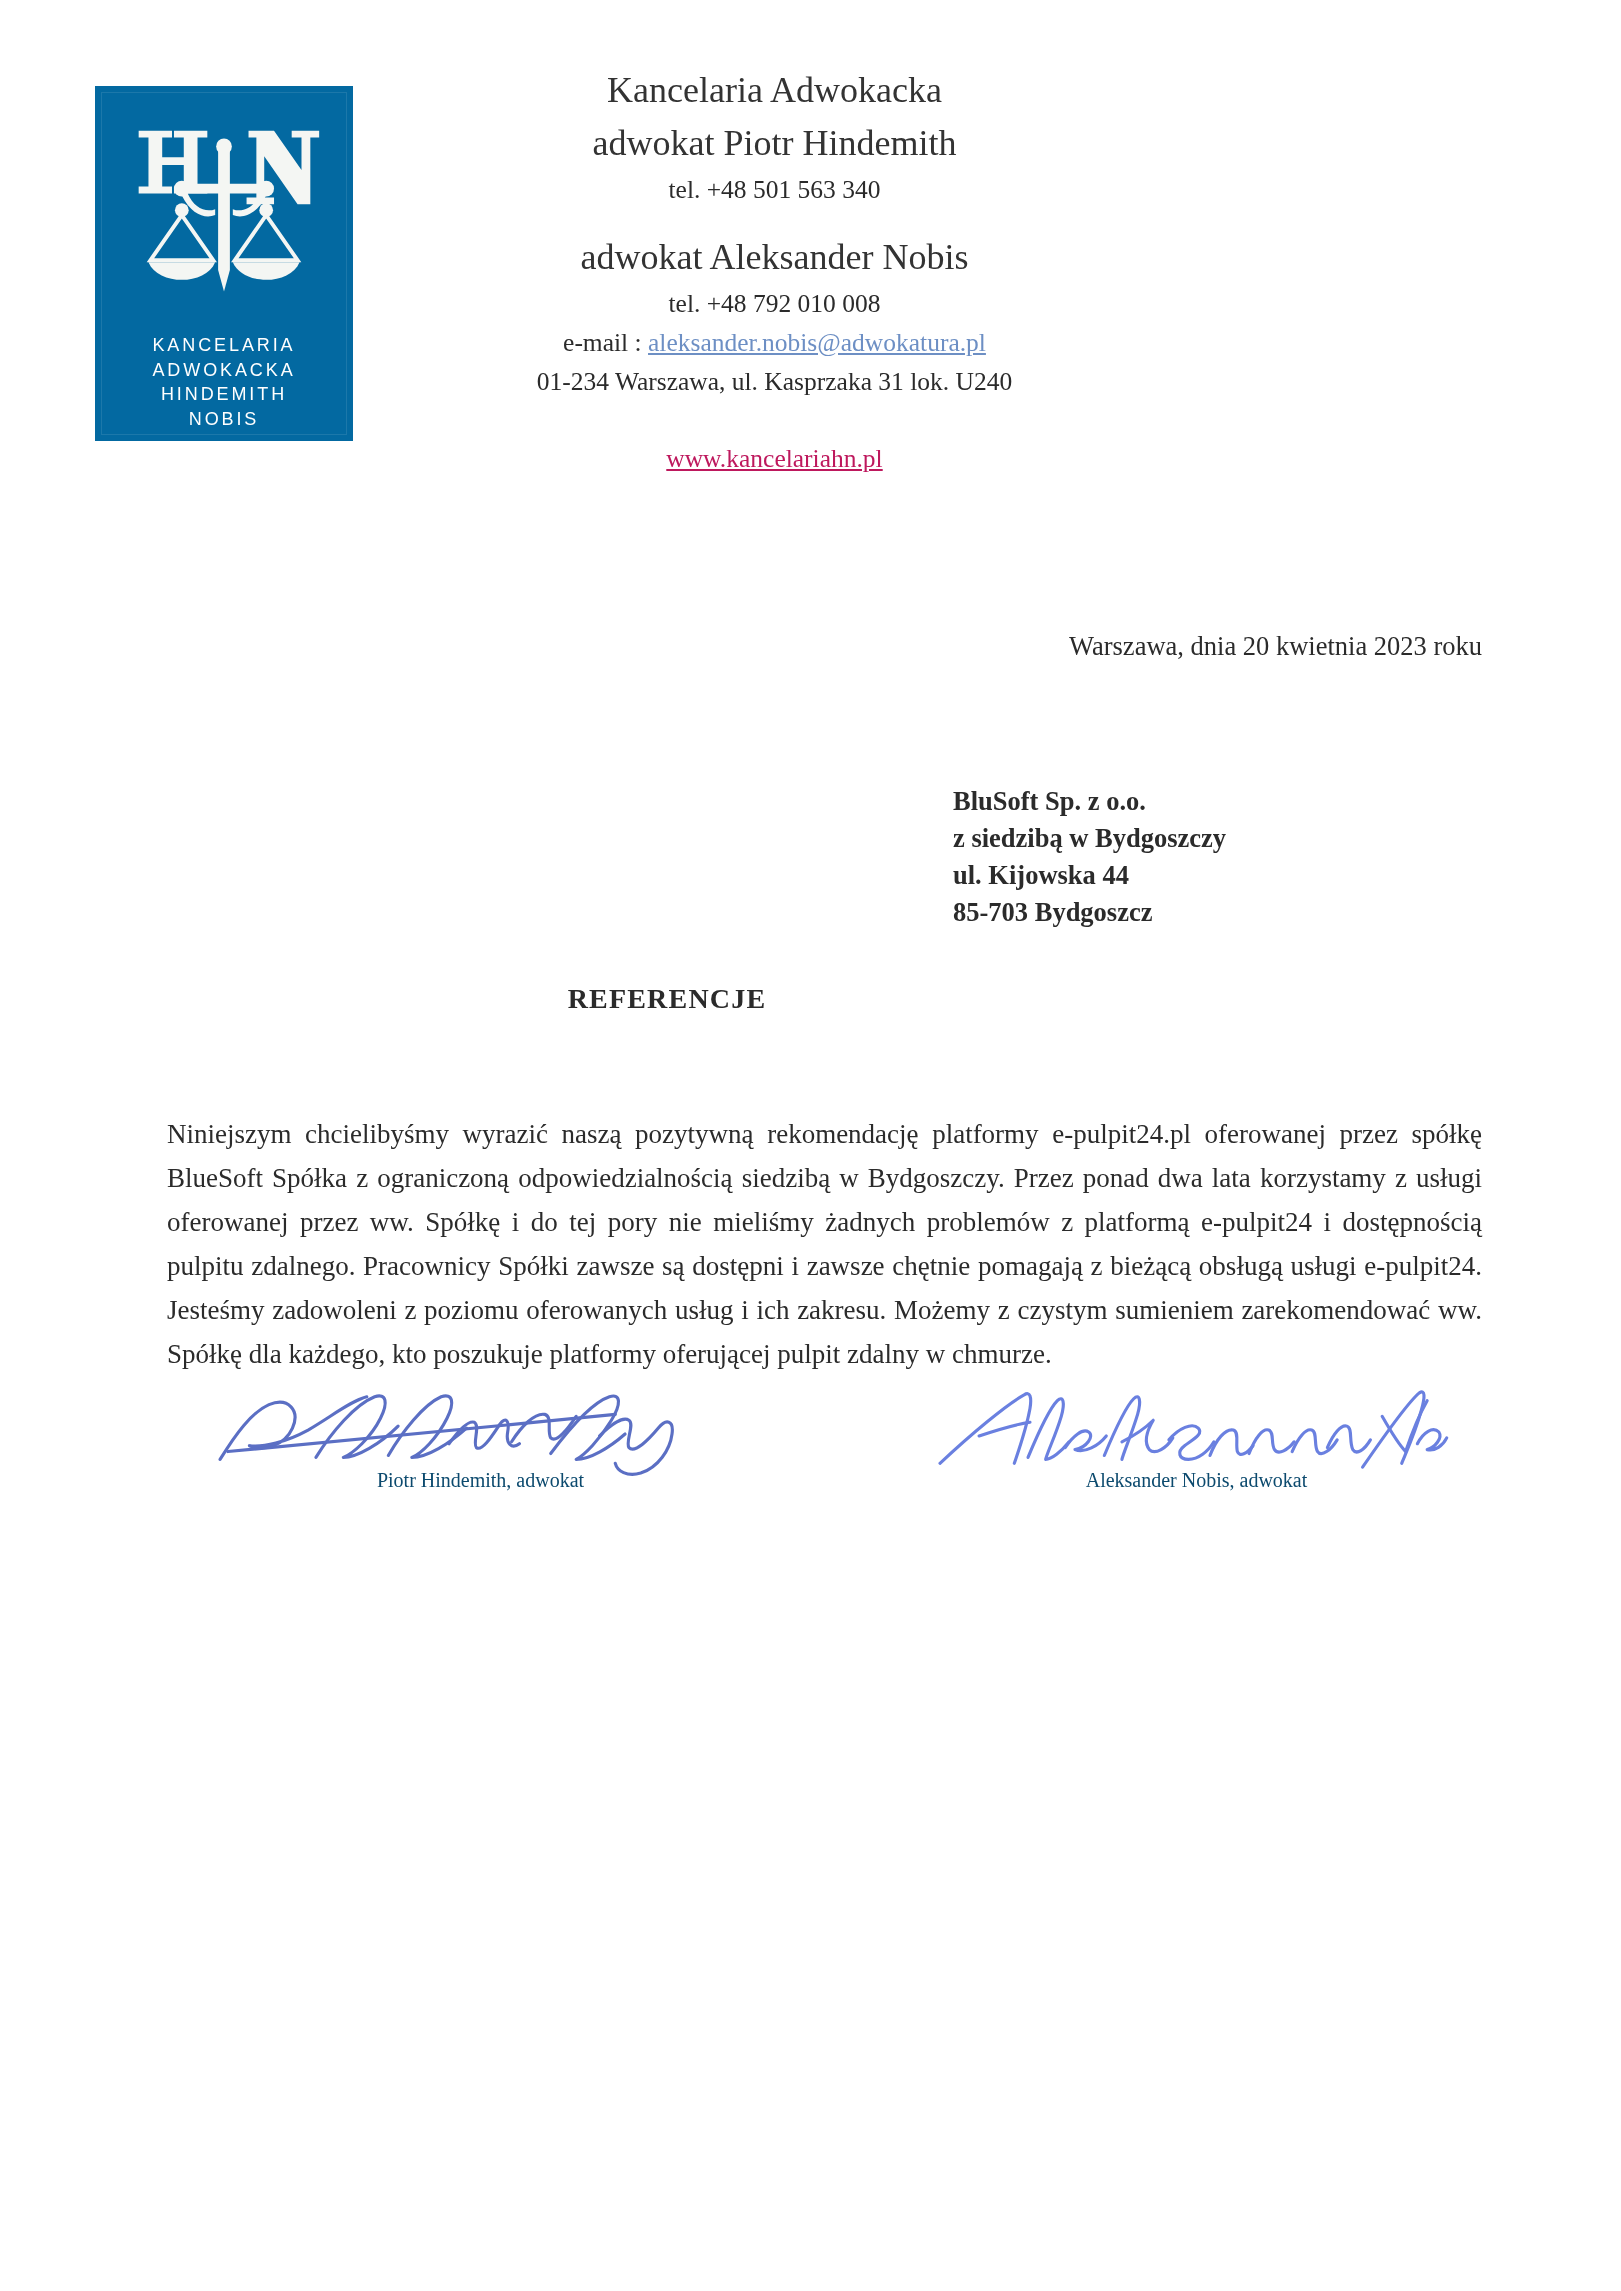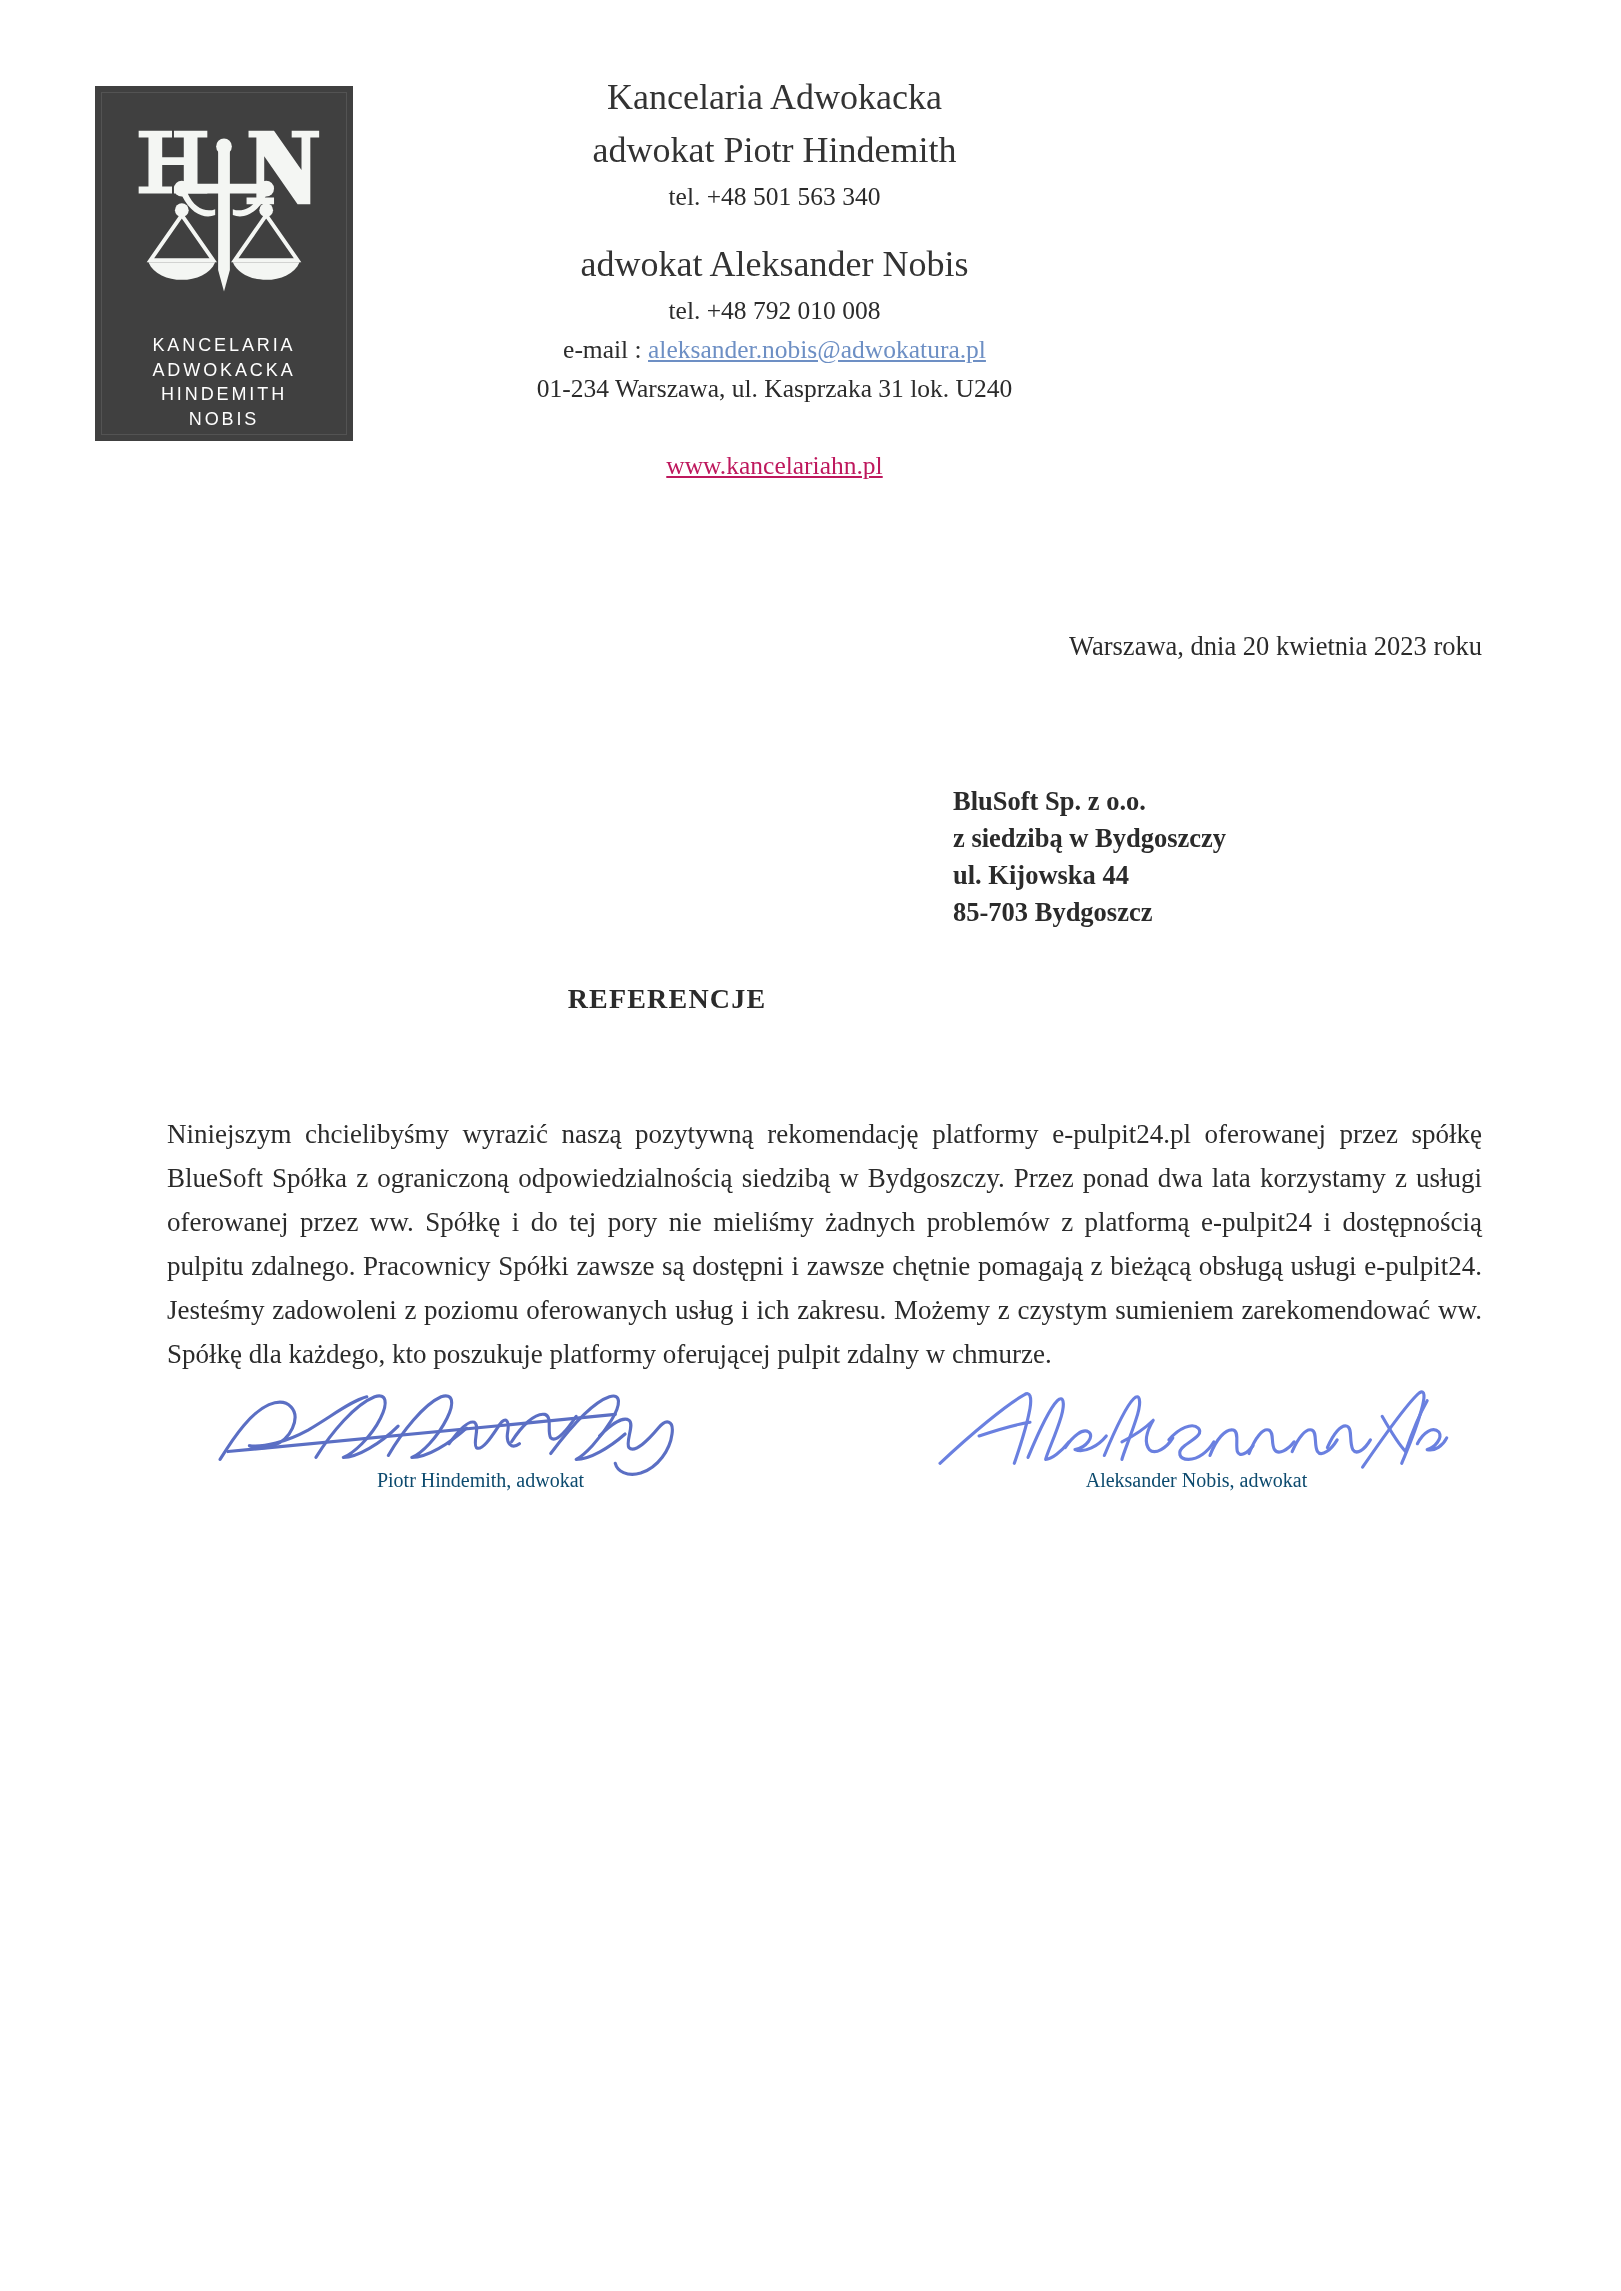--- a/index.html
+++ b/index.html
@@ -20,21 +20,21 @@
     overflow: hidden;
   }
 
   
   .logo-block {
     position: absolute;
     left: 95px;
     top: 86px;
     width: 258px;
     height: 355px;
-    background: #404040;
+    background: #0369a1;
     box-sizing: border-box;
   }
   .logo-inner-border {
     position: absolute;
     left: 5.9px;
     top: 5.9px;
     right: 5.9px;
     bottom: 5.9px;
     border: 1px solid rgba(255,255,255,0.10);
     pointer-events: none;
@@ -59,21 +59,21 @@
     letter-spacing: 2.9px;
     line-height: 24.5px;
     font-weight: 400;
   }
   .logo-wordmark div { white-space: nowrap; }
 
   
   .letterhead {
     position: absolute;
     left: 392px;
-    top: 71px;
+    top: 64px;
     width: 765px;
     text-align: center;
   }
   .lh-name-big {
     font-size: 36px;
     line-height: 53px;
     color: #333333;
     font-weight: 400;
   }
   .lh-sub {

